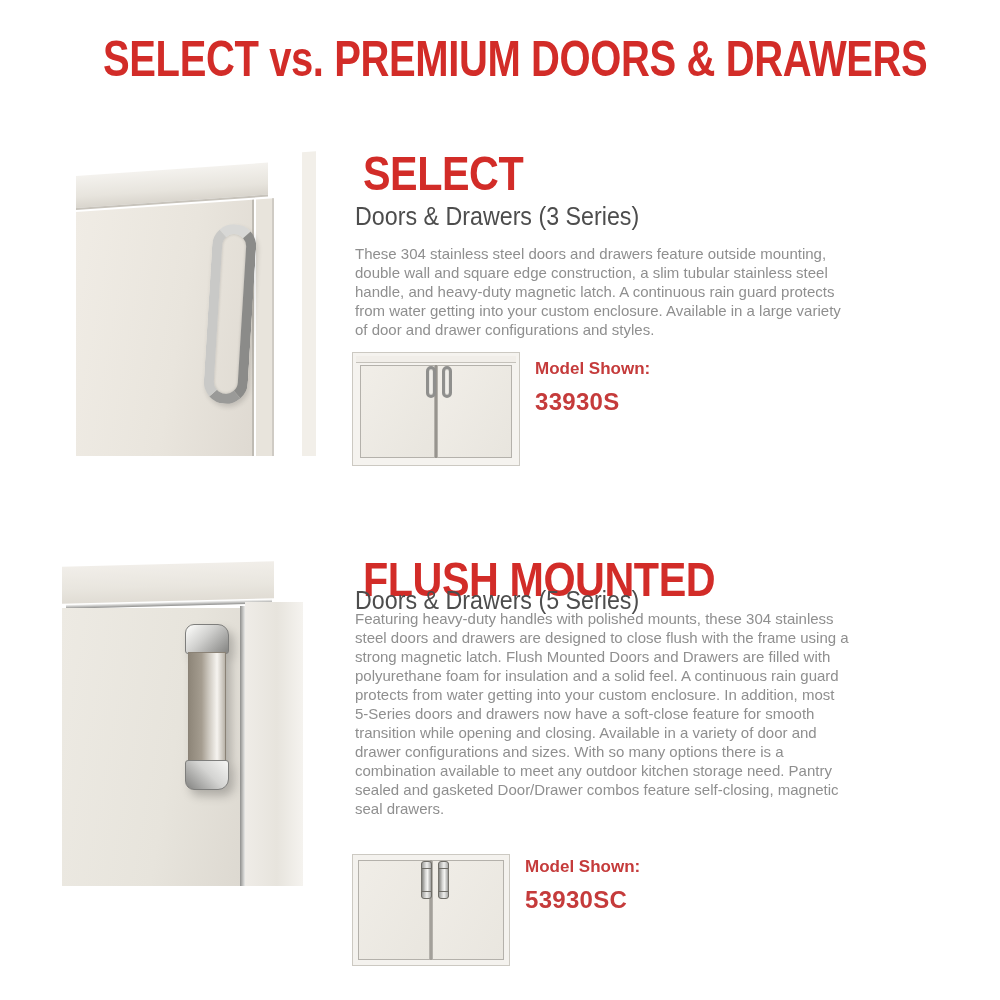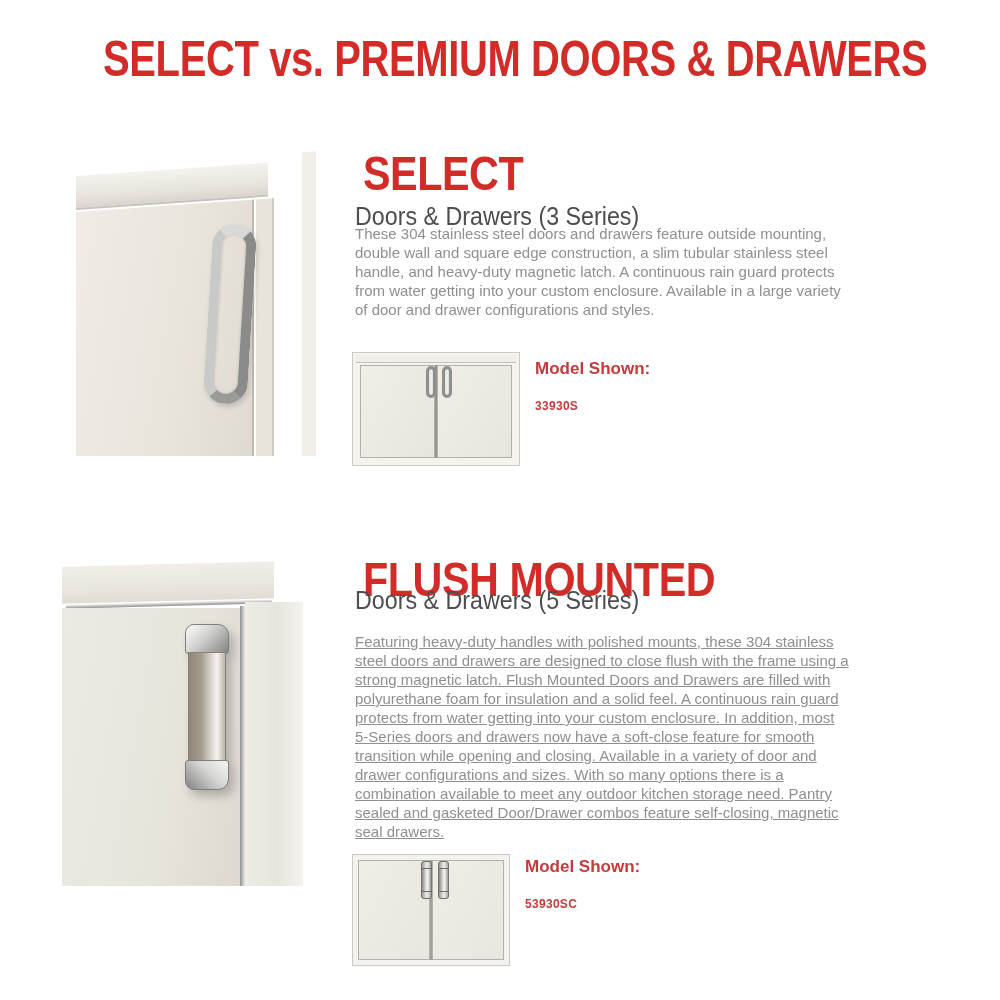--- a/index.html
+++ b/index.html
@@ -31,31 +31,31 @@
     position:absolute;left:355px;margin:0;font-size:25px;font-weight:400;
     color:var(--subhead-gray);line-height:1.2;
   }
   .squeeze-s{display:inline-block;transform:scaleX(.93);transform-origin:left center;white-space:nowrap;}
   p.section-body{
     position:absolute;left:355px;width:566px;margin:0;
     font-size:15px;line-height:19px;color:var(--body-gray);white-space:pre-line;
   }
   .heading-select{top:142px;}
   .subheading-select{top:201px;}
-  .body-select{top:224px;}
+  .body-select{top:244px;}
   .heading-flush{top:548px;}
   .subheading-flush{top:585px;}
-  .body-flush{top:632px;text-decoration:underline;}
+  .body-flush{top:609px;}
 
   
   .model{position:absolute;}
   .model-select{left:535px;top:358px;}
   .model-flush{left:525px;top:856px;}
   .model-label{font-size:17px;font-weight:700;color:var(--model-red);line-height:1.3;text-align:center;}
-  .model-number{font-size:12px;font-weight:700;color:var(--model-red);margin-top:19px;letter-spacing:.3px;}
+  .model-number{font-size:24px;font-weight:700;color:var(--model-red);margin-top:8px;letter-spacing:.3px;}
 
   
   .photo-select{position:absolute;left:62px;top:118px;width:268px;height:338px;overflow:hidden;background:#fff;}
   .ps-skew{position:absolute;left:14px;top:58px;width:246px;height:310px;
     transform:skewY(-4deg);transform-origin:top left;}
   .ps-rail{position:absolute;left:0;top:0;width:192px;height:34px;
     background:linear-gradient(180deg,#f4f2ee 0%,#e7e4dd 65%,#d9d5cd 100%);
     border-bottom:2px solid #c7c3bb;}
   .ps-slab{position:absolute;left:0;top:36px;width:178px;height:290px;
     background:linear-gradient(100deg,#f0ece5 0%,#e9e5dd 55%,#ded9d1 100%);

